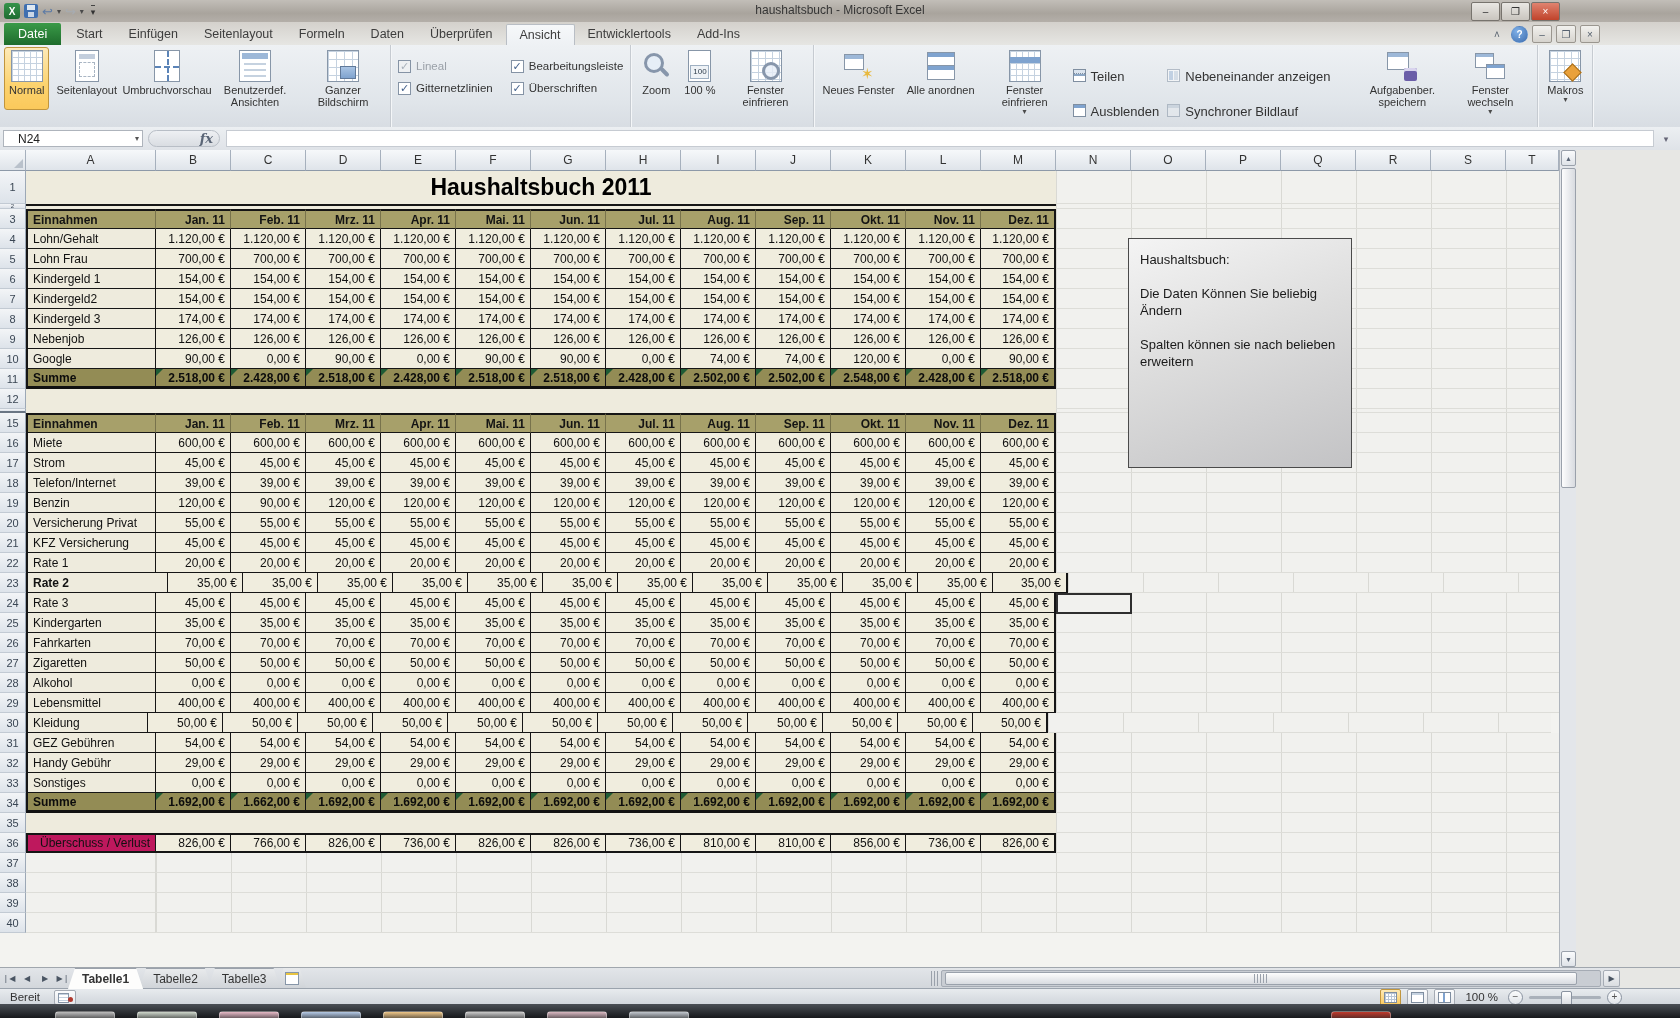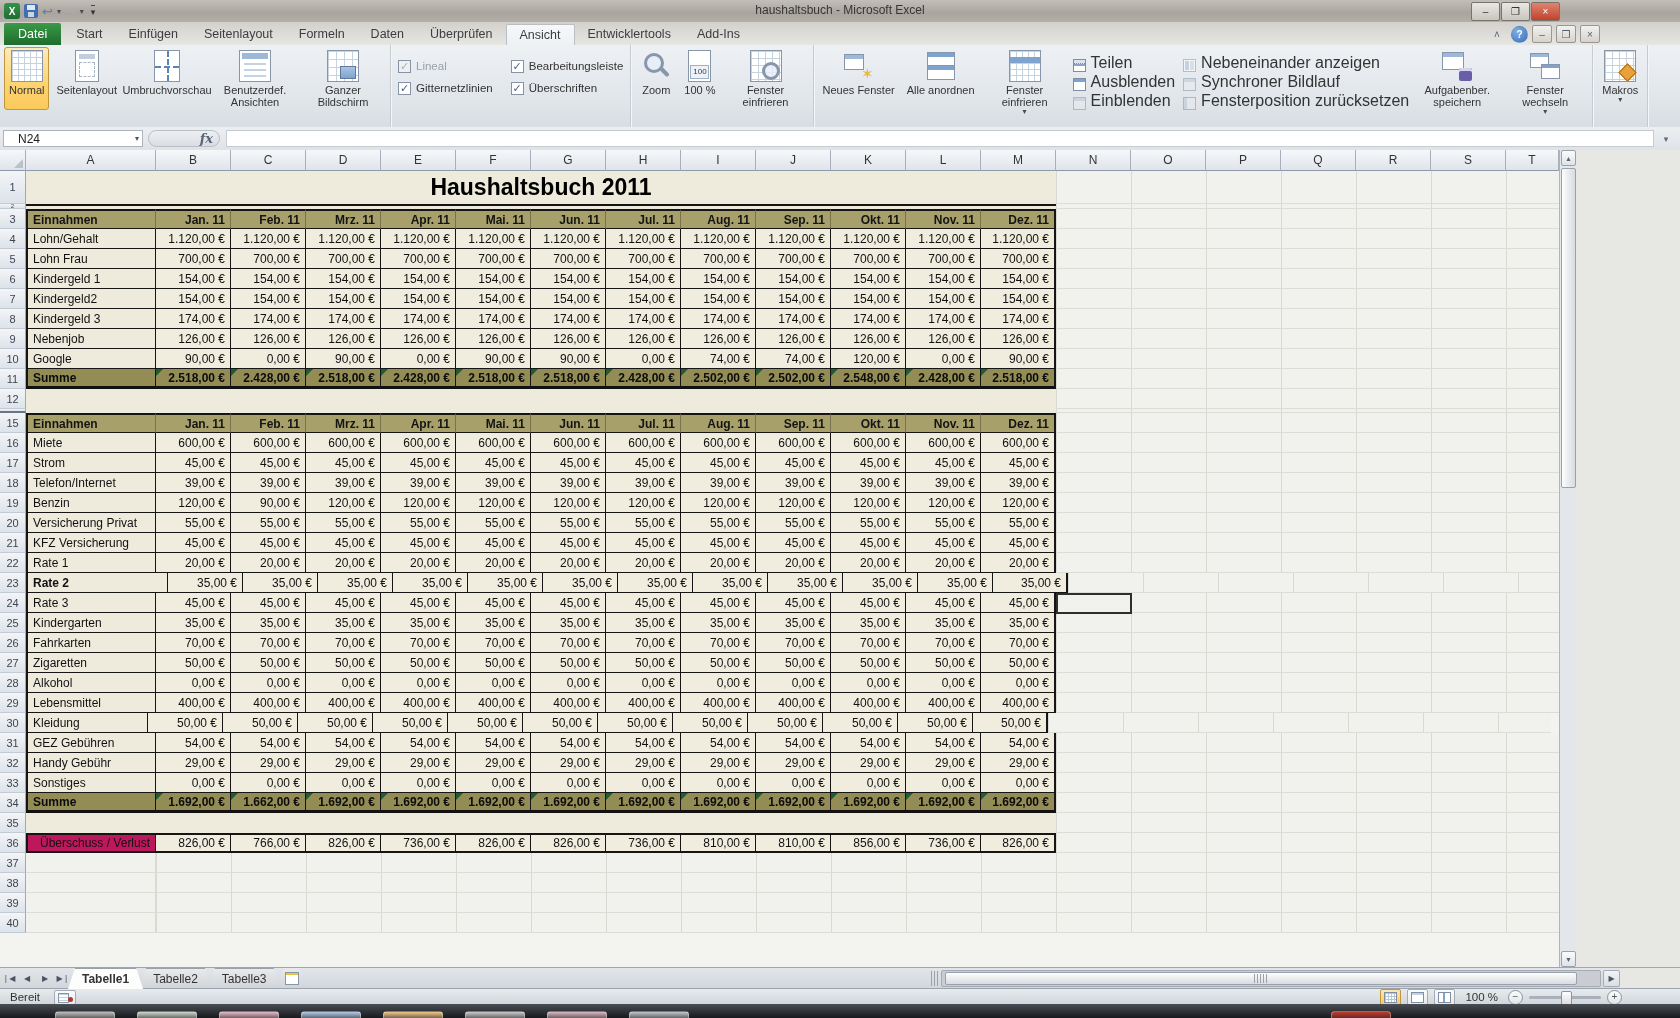--- a/index.html
+++ b/index.html
@@ -109,21 +109,21 @@
   
   #anzeigen-body{display:flex;flex-flow:column wrap;height:48px;margin-top:8px;column-gap:10px;}
   .cbrow{display:flex;align-items:center;gap:5px;height:22px;font-size:11.5px;color:#333;padding:0 4px;}
   .cb{width:13px;height:13px;background:#fff;border:1px solid #8593a5;display:flex;align-items:center;
     justify-content:center;font-size:11px;line-height:11px;color:#44618c;box-sizing:border-box;}
   .dis{color:#9aa0a8;}
   .dis .cb{color:#a8b0ba;background:#eef0f2;}
   .dis .si{opacity:.5;}
   
   .smcol{display:flex;flex-direction:column;justify-content:flex-start;margin-top:6px;}
-  .smbtn{display:flex;align-items:flex-end;gap:5px;height:19px;font-size:16px;color:#333;padding:0 4px;white-space:nowrap;}
+  .smbtn{display:flex;align-items:flex-start;gap:5px;height:19px;font-size:13px;color:#333;padding:0 4px;white-space:nowrap;margin-top:16px;}
   .si{width:13px;height:13px;border:1px solid #7f8ea0;background:#fff;position:relative;flex:none;box-sizing:border-box;}
   .si-split{background:linear-gradient(#fff 4px,#8ba6c4 4px,#8ba6c4 6px,#fff 6px);}
   .si-split::before{content:'';position:absolute;left:0;right:0;top:0;height:3px;background:#dbe4ee;border-bottom:1px dotted #7f8ea0;}
   .si-hide{box-shadow:inset 0 3px 0 #7fa3cf;}
   .si-show{background:#e8ecf0;box-shadow:inset 0 3px 0 #b9c6d4;}
   .si-side::before{content:'';position:absolute;left:1px;top:1px;bottom:1px;width:4px;background:#9db8d8;}
   .si-side::after{content:'';position:absolute;right:1px;top:1px;bottom:1px;width:4px;background:#c5d2e0;}
   .si-sync{background:#e8ecf0;box-shadow:inset 0 3px 0 #b9c6d4;}
   .si-reset{background:#e8ecf0;box-shadow:inset 3px 0 0 #b9c6d4;}
   
@@ -1009,20 +1009,25 @@
         <div class="rh">39</div>
         <div class="cell pa" style="width: 130px;"></div>
         <div class="cell rest2" style="width: 1403px;"></div>
       </div>
       <div class="grow" style="height: 20px;">
         <div class="rh">40</div>
         <div class="cell pa" style="width: 130px;"></div>
         <div class="cell rest2" style="width: 1403px;"></div>
       </div>
     </div>
+  <div id="comment-box">
+      <p>Haushaltsbuch:</p>
+      <p>Die Daten Können Sie beliebig Ändern</p>
+      <p>Spalten können sie nach belieben erweitern</p>
+    </div>
   <div id="active-cell"></div>
 </div>
 <div id="vscroll">
   <div class="vbtn" id="vs-up">▲</div>
   <div id="vs-thumb"></div>
   <div class="vbtn" id="vs-down">▼</div>
 </div>
 <div id="rightpanel"></div>
 
 <div id="sheetbar">

